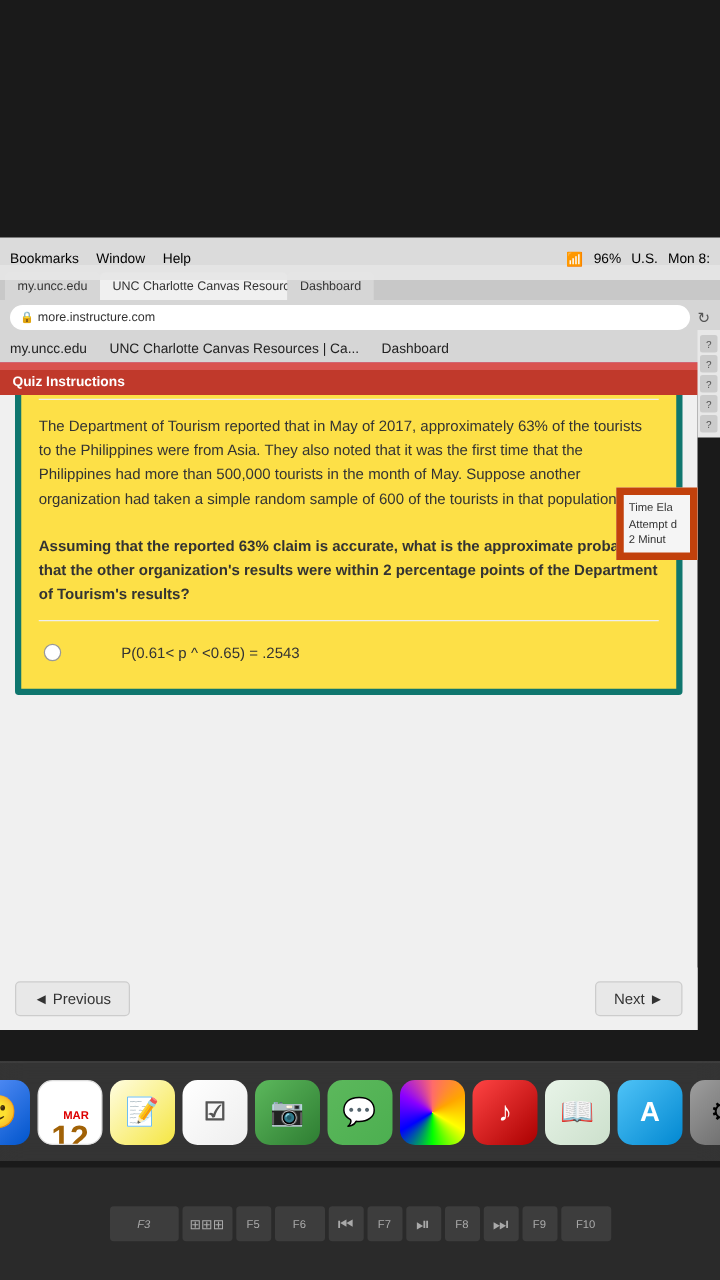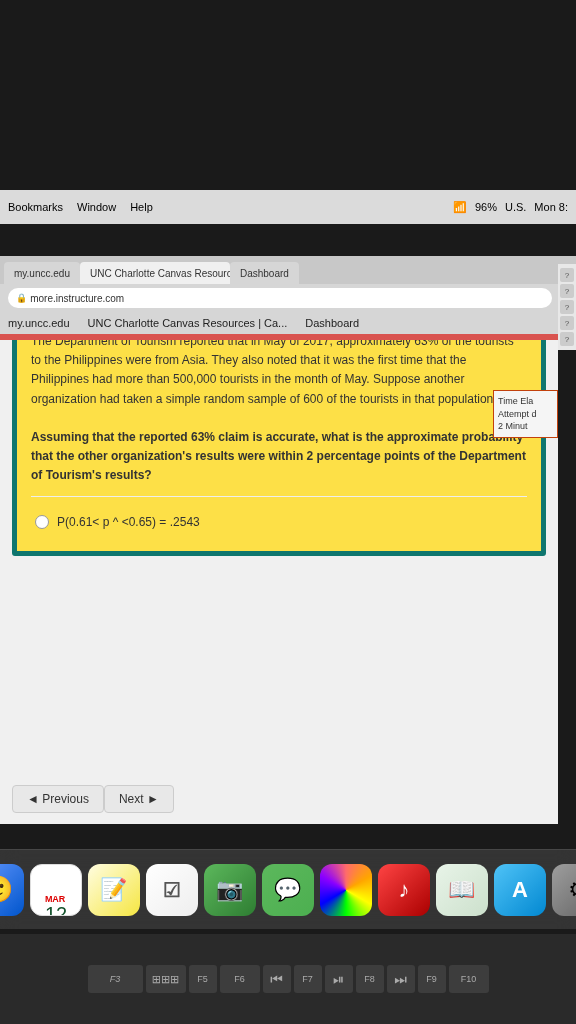--- a/index.html
+++ b/index.html
@@ -41,21 +41,20 @@
     }
 
     
     .browser-chrome {
       width: 100%;
       background: #be185d;
       position: absolute;
       top: 212px;
       left: 0;
       z-index: 9;
-      margin-top: 44px;
     }
     .browser-tabs {
       display: flex;
       height: 28px;
       background: #c8c8c8;
       align-items: flex-end;
       padding: 0 4px;
     }
     .browser-tab {
       height: 22px;
@@ -142,21 +141,21 @@
       color: #555;
     }
 
     
     .time-panel {
       position: absolute;
       right: 18px;
       top: 390px;
       width: 65px;
       background: #f5f5f5;
-      border: 1px solid #c2410c;
+      border: 6px solid #c2410c;
       font-size: 9px;
       color: #333;
       padding: 4px;
       z-index: 20;
       line-height: 1.4;
     }
 
     
     .main-content {
       position: absolute;
@@ -226,20 +225,21 @@
     }
 
     .answer-option {
       display: flex;
       align-items: center;
       padding: 8px 4px;
       font-size: 12px;
       color: #333;
       border-bottom: 1px solid #f5f5f5;
       cursor: pointer;
+      gap: 40px;
     }
     .answer-option:last-child {
       border-bottom: none;
     }
     .radio-circle {
       width: 14px;
       height: 14px;
       border-radius: 50%;
       border: 1.5px solid #999;
       margin-right: 8px;
@@ -250,21 +250,21 @@
     
     .nav-buttons {
       position: absolute;
       bottom: 200px;
       left: 0;
       right: 18px;
       height: 50px;
       background: #f0f0f0;
       display: flex;
       align-items: center;
-      justify-content: flex-start;
+      justify-content: space-between;
       padding: 0 12px;
     }
     .nav-btn {
       background: #e8e8e8;
       border: 1px solid #ccc;
       border-radius: 4px;
       padding: 6px 14px;
       font-size: 12px;
       color: #333;
       cursor: pointer;
@@ -312,35 +312,35 @@
     .dock-icon.notes { background: linear-gradient(135deg, #fffde1 0%, #f5e642 100%); }
     .dock-icon.reminders { background: linear-gradient(135deg, #fff 0%, #eee 100%); }
     .dock-icon.facetime { background: linear-gradient(135deg, #5cb85c 0%, #2e7d32 100%); }
     .dock-icon.messages { background: linear-gradient(135deg, #5cb85c 0%, #4caf50 100%); }
     .dock-icon.photos { background: conic-gradient(#ff6b6b, #ffa500, #ffff00, #00ff00, #0000ff, #8b00ff, #ff6b6b); }
     .dock-icon.music { background: linear-gradient(135deg, #f44 0%, #a00 100%); }
     .dock-icon.books { background: linear-gradient(135deg, #e8f4e8 0%, #cce0cc 100%); }
     .dock-icon.appstore { background: linear-gradient(135deg, #4fc3f7 0%, #0288d1 100%); }
     .dock-icon.settings { background: linear-gradient(135deg, #9e9e9e 0%, #616161 100%); }
     .calendar-date-num {
-      font-size: 20px;
-      font-weight: normal;
-      color: #14532d;
+      font-size: 27px;
+      font-weight: bold;
+      color: #a16207;
       line-height: 1;
     }
     .calendar-month-label {
       font-size: 9px;
       color: #d00;
       font-weight: bold;
       text-transform: uppercase;
     }
     .calendar-inner {
       display: flex;
       flex-direction: column;
-      align-items: flex-start;
+      align-items: flex-end;
       justify-content: flex-end;
       height: 100%;
       padding-bottom: 4px;
       margin-top: 27px;
     }
 
     
     .keyboard-area {
       position: absolute;
       bottom: 0;
@@ -412,20 +412,23 @@
     <span class="reload-icon">↻</span>
   </div>
 
   <div class="nav-bar-menu">
     <span>my.uncc.edu</span>
     <span>UNC Charlotte Canvas Resources | Ca...</span>
     <span>Dashboard</span>
   </div>
 
   <div class="quiz-header"></div>
+  <div class="quiz-title-bar">
+    <span>Quiz Instructions</span>
+  </div>
 </div>
 
 <div class="sidebar-dots">
   <div class="sidebar-dot">?</div>
   <div class="sidebar-dot">?</div>
   <div class="sidebar-dot">?</div>
   <div class="sidebar-dot">?</div>
   <div class="sidebar-dot">?</div>
 </div>
 

